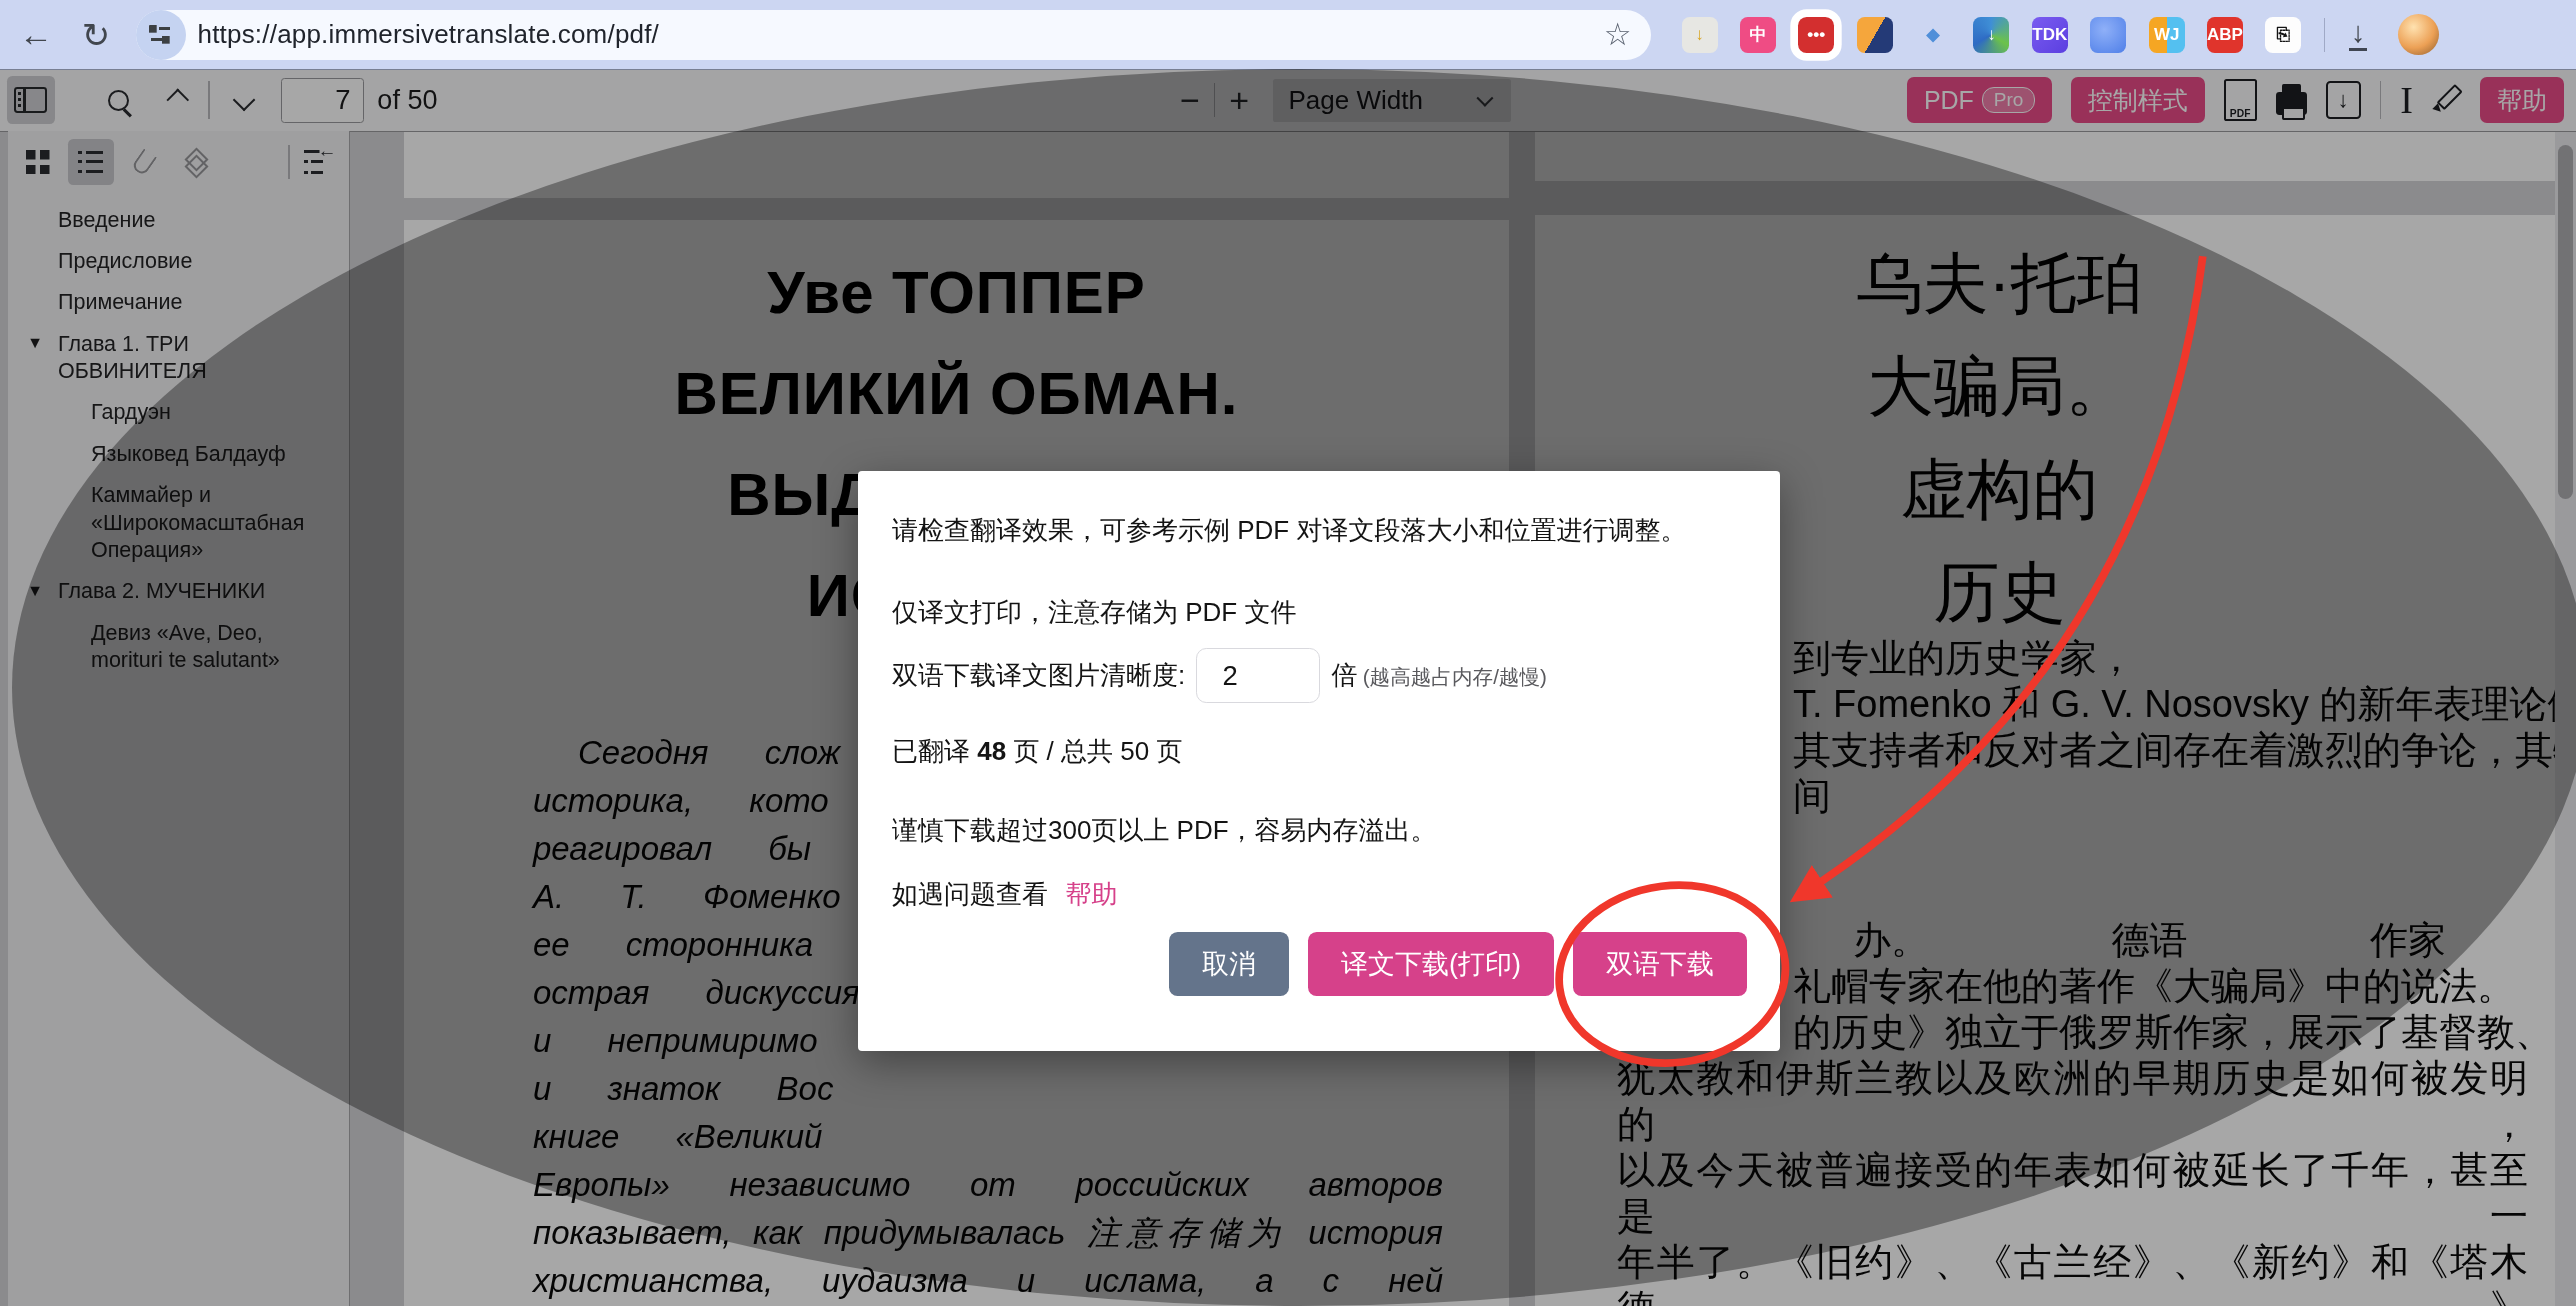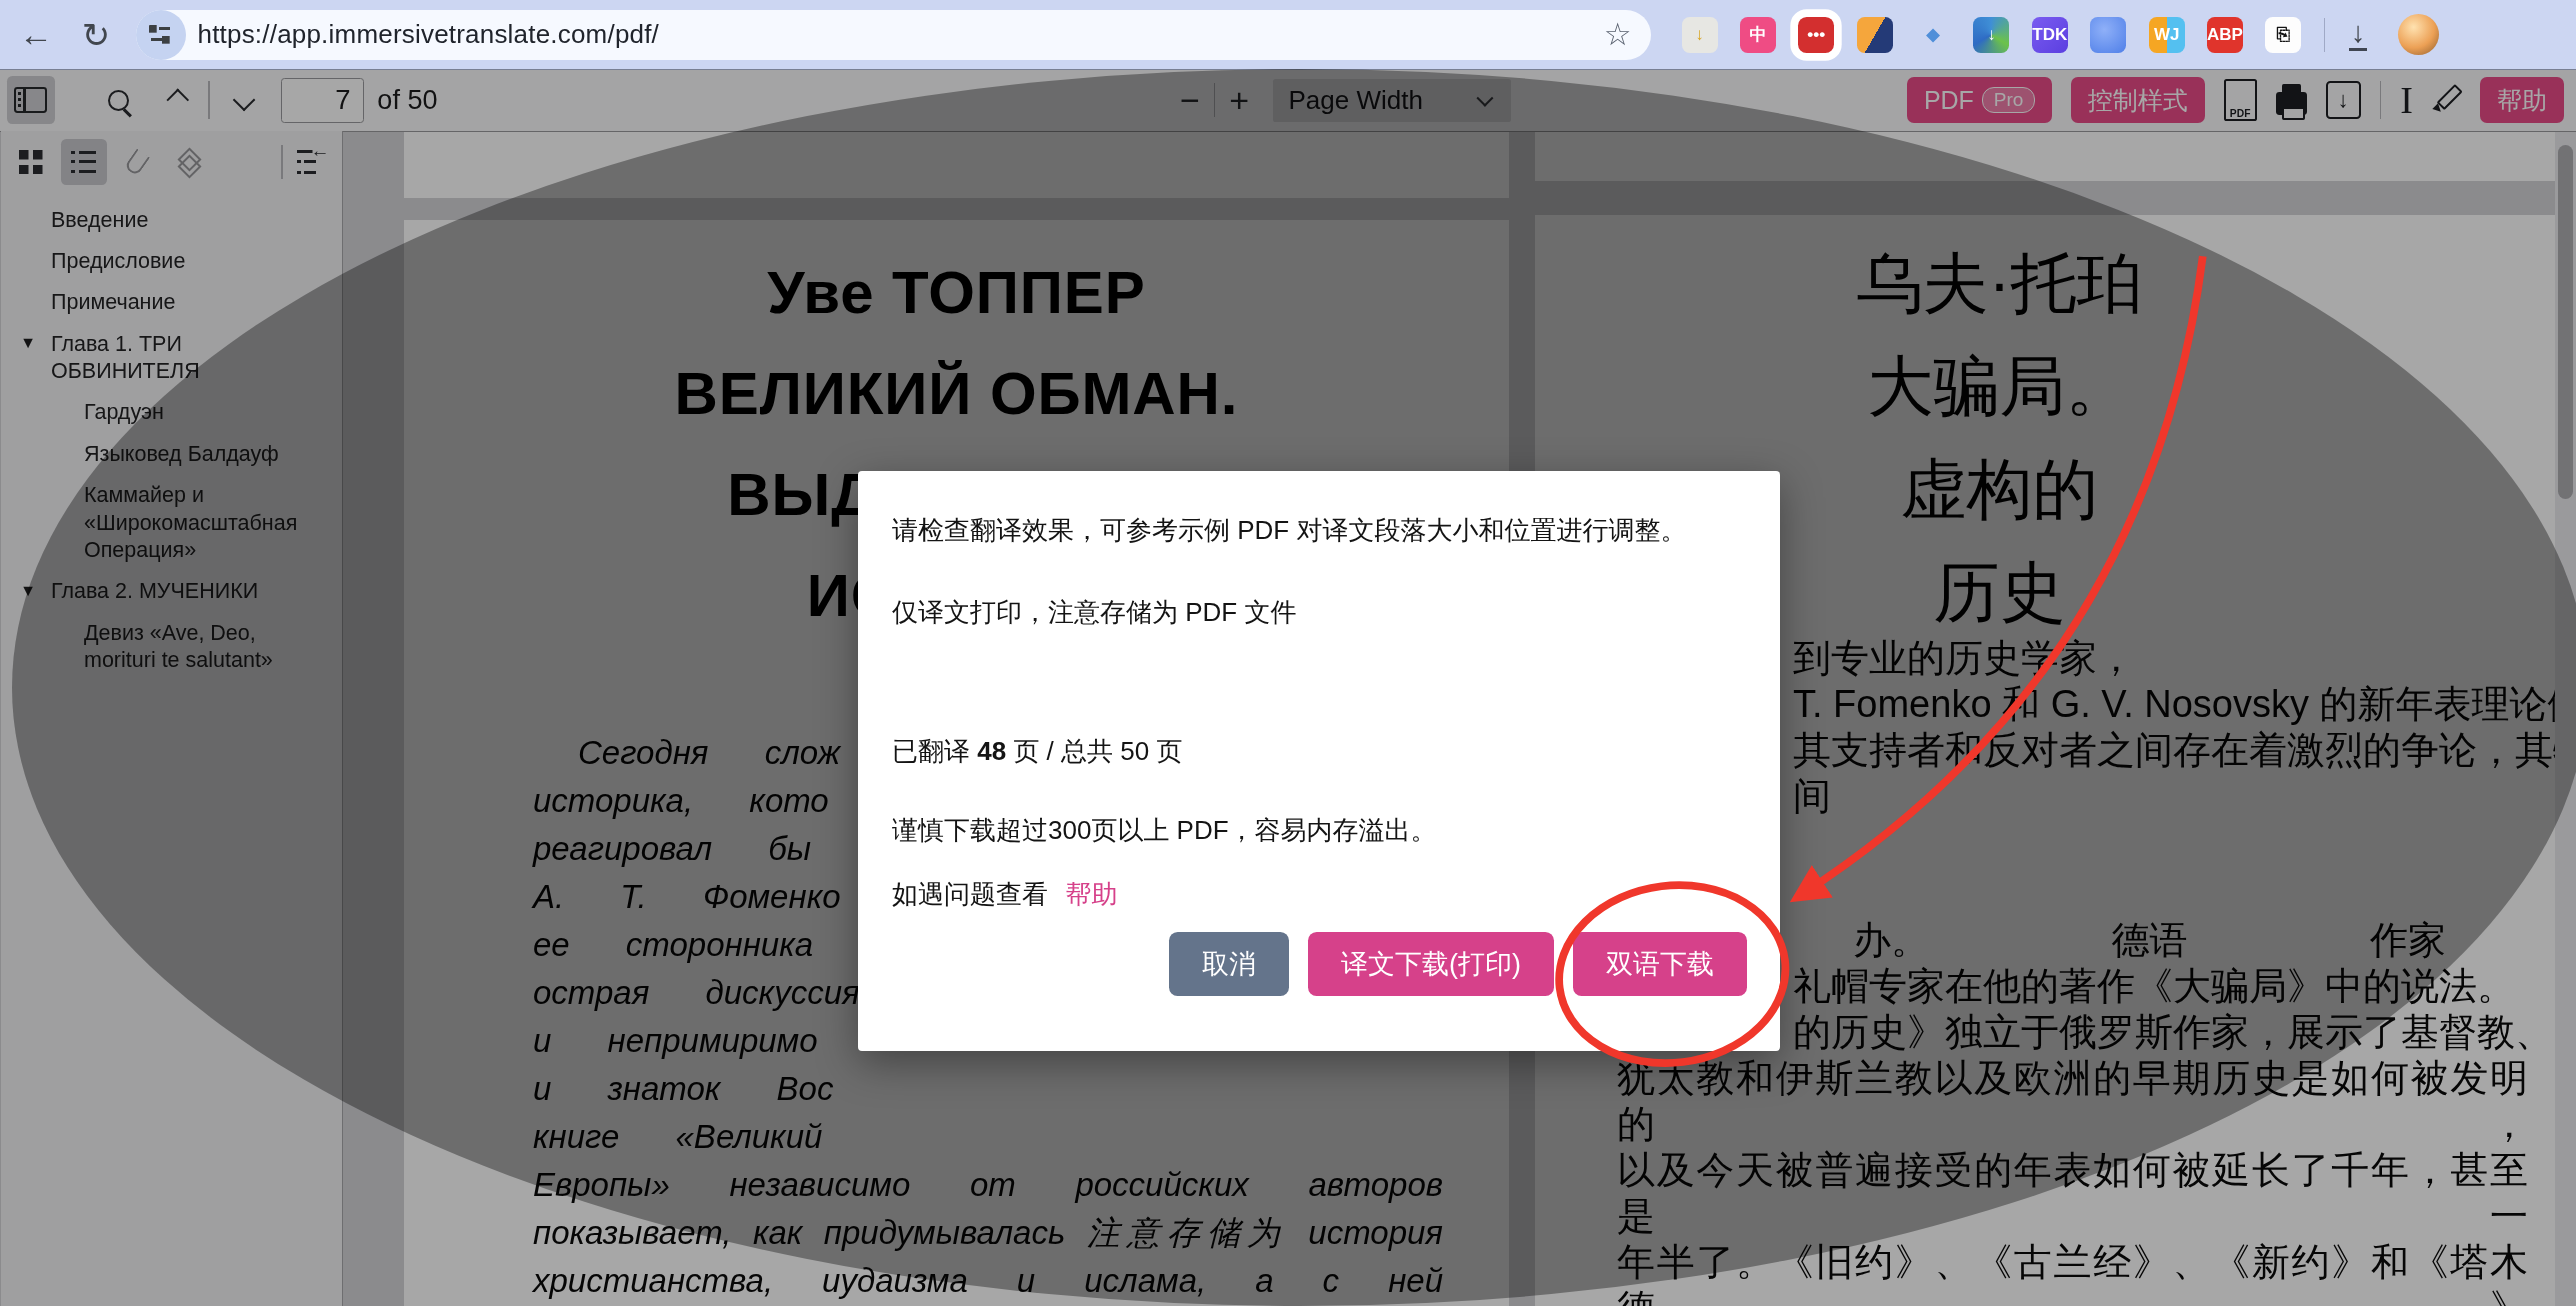--- a/index.html
+++ b/index.html
@@ -72,21 +72,21 @@
   .printer-ic::after{content:"";position:absolute;left:6px;bottom:-5.2px;width:19px;height:8.6px;background:#fbfbfc;border:2.6px solid #1c1e22;border-radius:1.7px;}
   .tray-ic{width:31px;height:34px;border:2.6px solid #1c1e22;border-radius:4.3px;position:relative;
     display:flex;align-items:center;justify-content:center;font-size:22.4px;font-weight:bold;color:#1c1e22;}
   .ibeam{font-family:"Liberation Serif",serif;font-size:38px;color:#1c1e22;line-height:1;}
   .pencil-ic{width:29px;height:29px;position:relative;}
   .pencil-ic::before{content:"";position:absolute;width:6.9px;height:22.4px;border:2.6px solid #1c1e22;border-radius:1.7px;
     transform:rotate(45deg);left:12px;top:-1.7px;}
   .pencil-ic::after{content:"";position:absolute;left:1.7px;bottom:1.7px;border-left:8.6px solid #1c1e22;
     border-top:4.3px solid transparent;border-bottom:4.3px solid transparent;transform:rotate(45deg);}
   
-  .sidebar{position:absolute;left:1px;top:131px;width:341px;bottom:0;background:#f3f3f5;z-index:1;
+  .sidebar{position:absolute;left:8px;top:131px;width:341px;bottom:0;background:#f3f3f5;z-index:1;
     border-right:1.7px solid #a8a8ac;}
   .sb-icons{height:62px;display:flex;align-items:center;position:relative;}
   .sb-btn{width:46px;height:46px;border-radius:5.2px;display:flex;align-items:center;justify-content:center;margin-left:6.9px;}
   .sb-btn.active{background:#c9c9cd;}
   .grid-ic{width:24px;height:24px;background-image:
     linear-gradient(#2b2d31,#2b2d31),linear-gradient(#2b2d31,#2b2d31),
     linear-gradient(#2b2d31,#2b2d31),linear-gradient(#2b2d31,#2b2d31);
     background-size:9.5px 9.5px;background-position:0 0,14.6px 0,0 14.6px,14.6px 14.6px;background-repeat:no-repeat;}
   .list-ic{width:26px;height:22.4px;background-image:
     linear-gradient(#2b2d31,#2b2d31),linear-gradient(#2b2d31,#2b2d31),
@@ -383,20 +383,26 @@
   <div class="scrollbar">
     <div class="scroll-thumb"></div>
   </div>
 </div>
 
 <div class="dim"></div>
 
 <div class="dialog">
   <div class="dlg-line dlg-l1">请检查翻译效果，可参考示例 PDF 对译文段落大小和位置进行调整。</div>
   <div class="dlg-line dlg-l2">仅译文打印，注意存储为 PDF 文件</div>
+  <div class="dlg-line dlg-clarity">
+    <span>双语下载译文图片清晰度:</span>
+    <div class="clarity-input">2</div>
+    <span class="clarity-unit">倍</span>
+    <span class="clarity-note">(越高越占内存/越慢)</span>
+  </div>
   <div class="dlg-line dlg-progress">
     <span>已翻译 </span><b>48</b><span> 页 / 总共 50 页</span>
   </div>
   <div class="dlg-line dlg-warning">谨慎下载超过300页以上 PDF，容易内存溢出。</div>
   <div class="dlg-line dlg-help">
     <span>如遇问题查看</span>
     <span class="help-link">帮助</span>
   </div>
   <div class="dlg-buttons">
     <div class="dlg-btn btn-cancel">取消</div>

